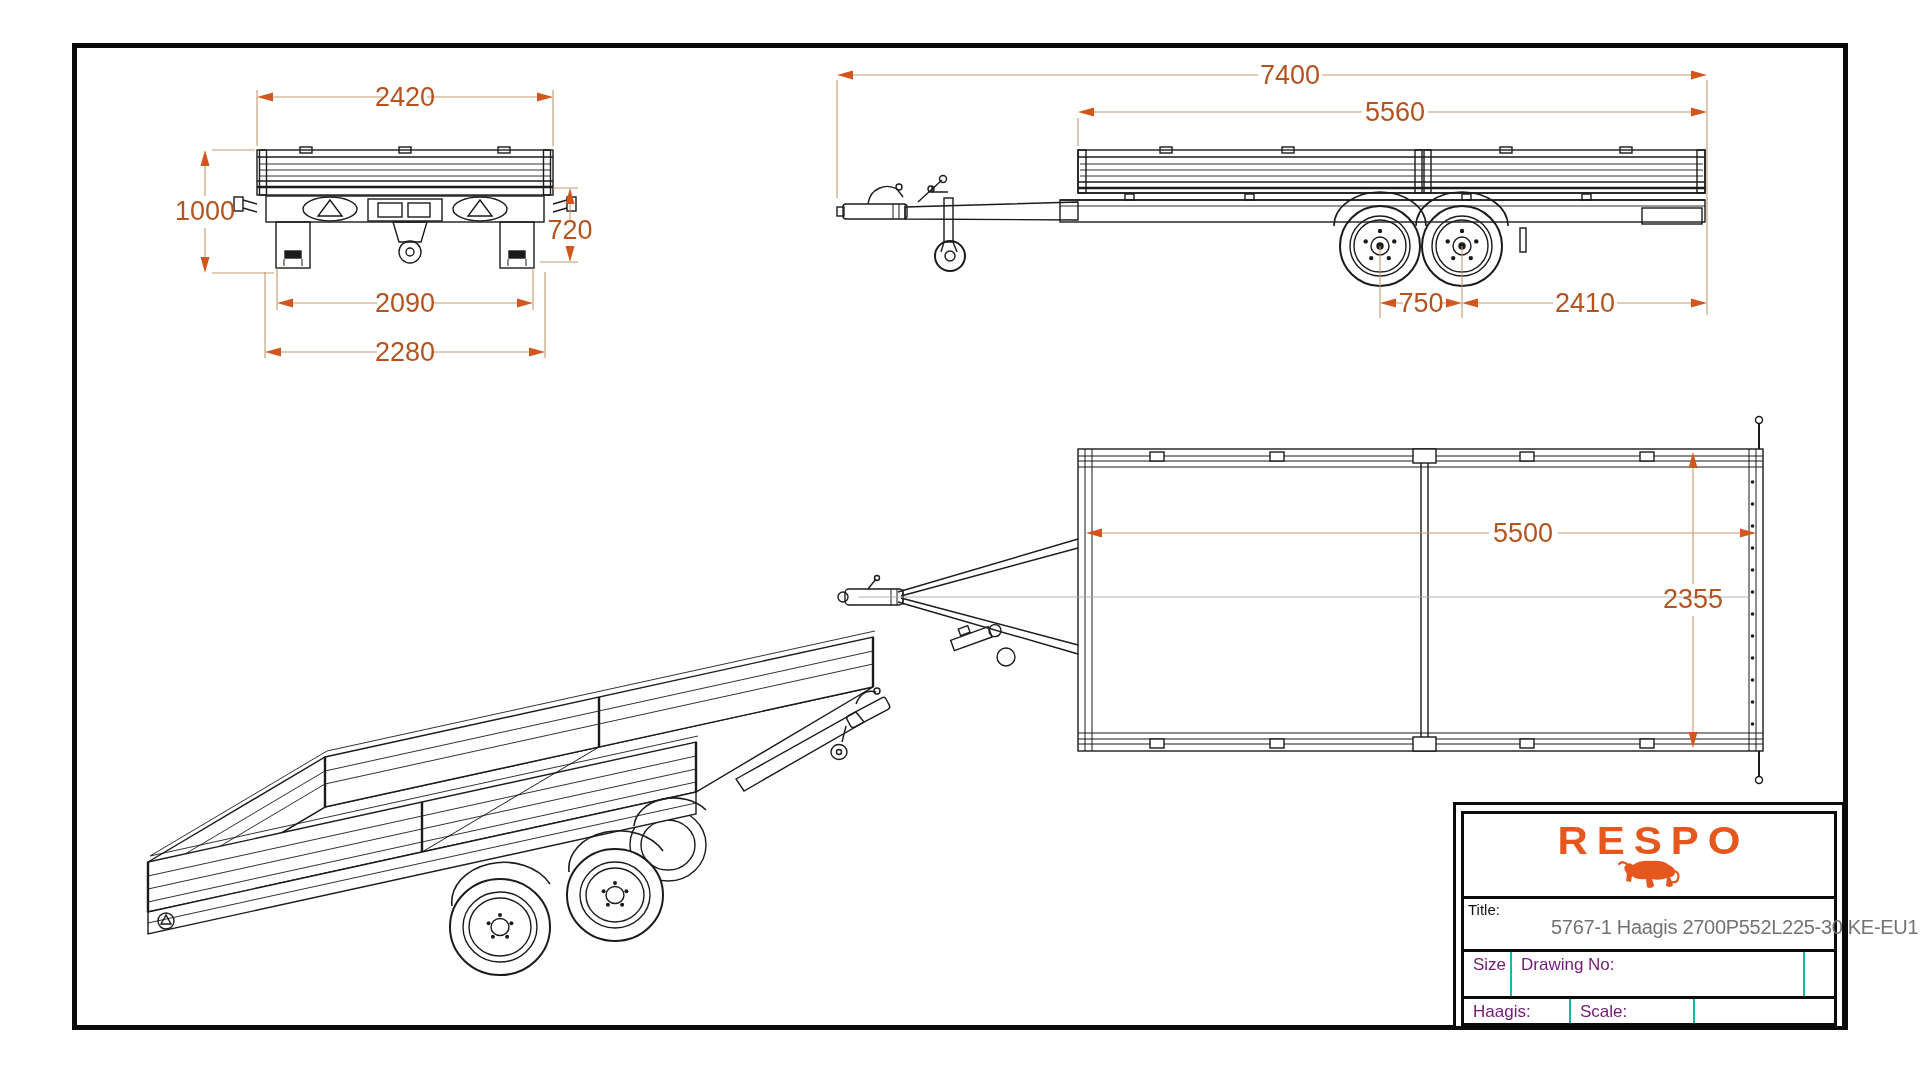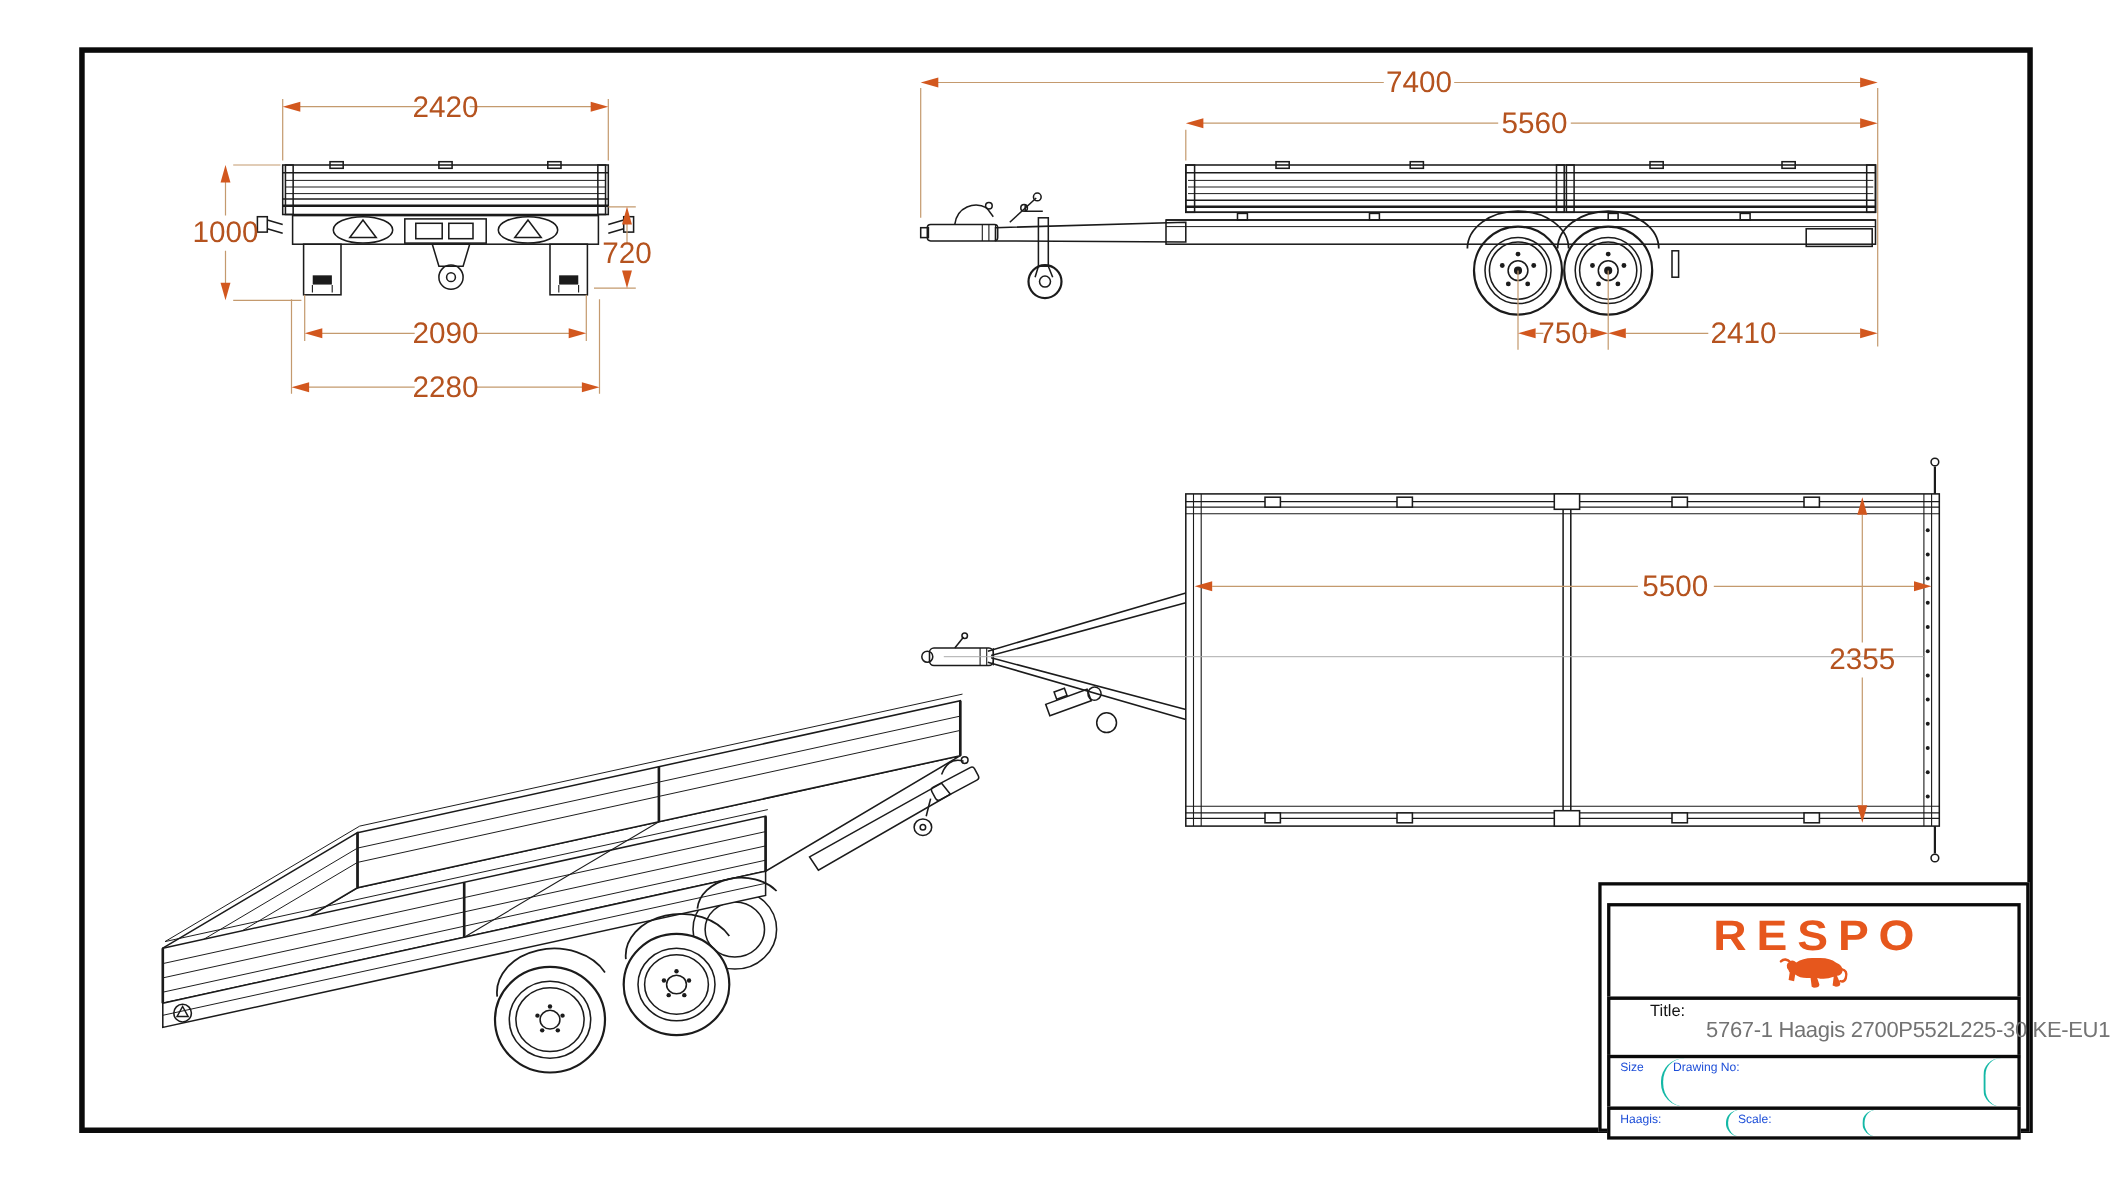--- a/index.html
+++ b/index.html
@@ -6,35 +6,35 @@
   .sheet{position:relative;width:1920px;height:1080px;background:#ffffff;overflow:hidden;
          font-family:"Liberation Sans",sans-serif;}
   .frame{position:absolute;left:72px;top:43px;width:1776px;height:987px;
          border:5px solid #0a0a0a;box-sizing:border-box;}
   svg.canvas{position:absolute;left:0;top:0;width:1920px;height:1080px;}
   svg text{font-family:"Liberation Sans",sans-serif;}
   .dimtxt{fill:#b5531f;font-size:27px;text-anchor:middle;letter-spacing:0px;}
 
   
   .tblock{position:absolute;left:1453px;top:802px;width:392px;height:227px;
-          box-sizing:border-box;border:3px solid #0a0a0a;background:#fff;padding:16px 5px 5px 5px;}
+          box-sizing:border-box;border:3px solid #0a0a0a;background:#fff;padding:6px 5px 5px 5px;}
   .trow{box-sizing:border-box;border:3px solid #0a0a0a;margin-top:-3px;position:relative;background:#fff;}
   .trow.first{margin-top:0;}
   .logo-row{height:88px;display:flex;flex-direction:column;align-items:center;justify-content:center;}
   .brand{color:#e6571d;font-weight:800;font-size:42px;letter-spacing:9px;line-height:40px;
          transform:scaleY(0.92);white-space:nowrap;padding-left:9px;}
   .bull{margin-top:-2px;}
   .title-row{height:56px;}
-  .title-label{position:absolute;left:4px;top:2px;font-size:15px;color:#141414;margin-left:32px;}
+  .title-label{position:absolute;left:4px;top:2px;font-size:15px;color:#141414;}
   .title-value{position:absolute;left:44px;top:17px;font-size:20px;letter-spacing:-0.3px;
                color:#737373;white-space:nowrap;margin-left:43px;}
   .cells-row{display:flex;align-items:stretch;}
   .size-row{height:50px;}
   .scale-row{height:30px;}
-  .cell{box-sizing:border-box;font-size:11px;color:#1d4ed8;padding:3px 0 0 9px;border-radius:21px;}
+  .cell{box-sizing:border-box;font-size:17px;color:#701a75;padding:3px 0 0 9px;}
   .cell + .cell{border-left:2px solid #14b8a6;}
   .c-size{width:46px;}
   .c-dno{width:293px;}
   .c-send{flex:1;}
   .c-scale{width:105px;}
   .c-weight{width:124px;}
   .c-wend{flex:1;}
 </style>
 </head>
 <body>

